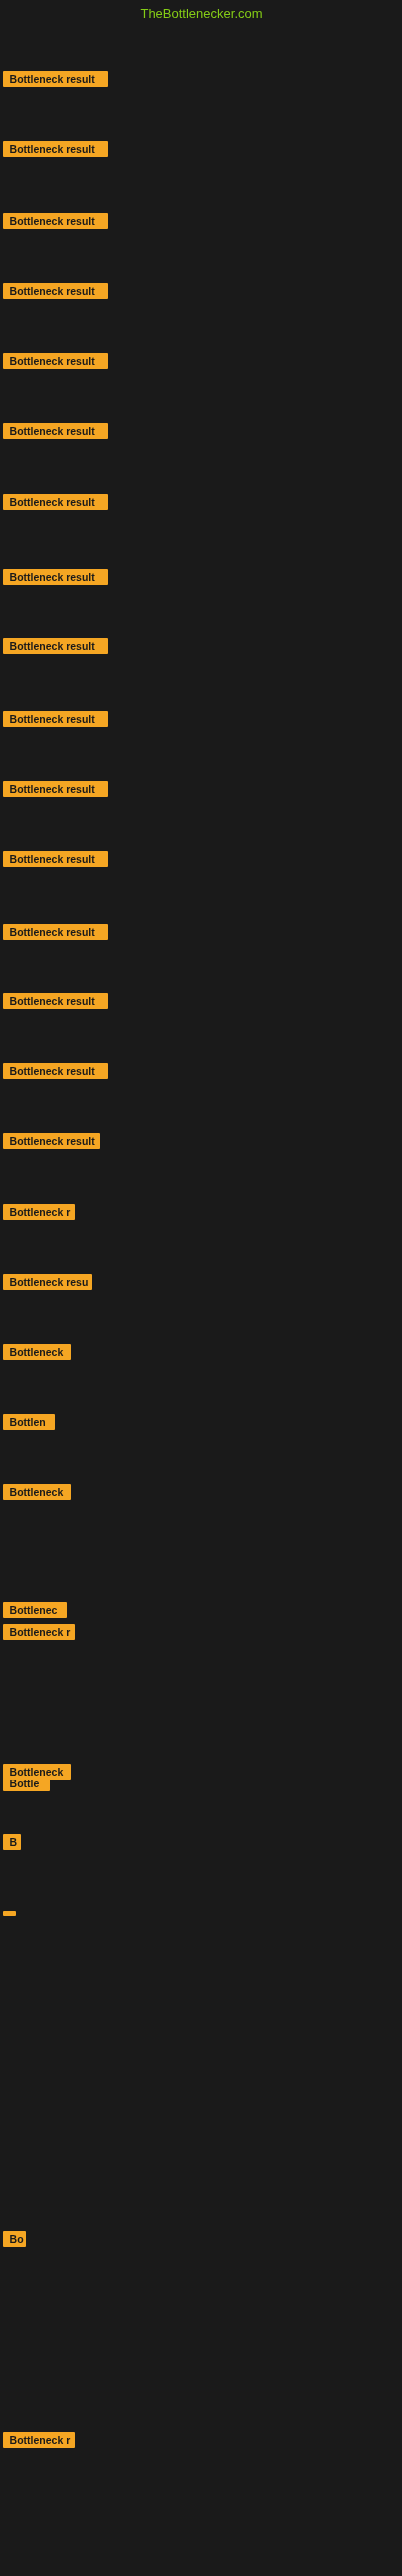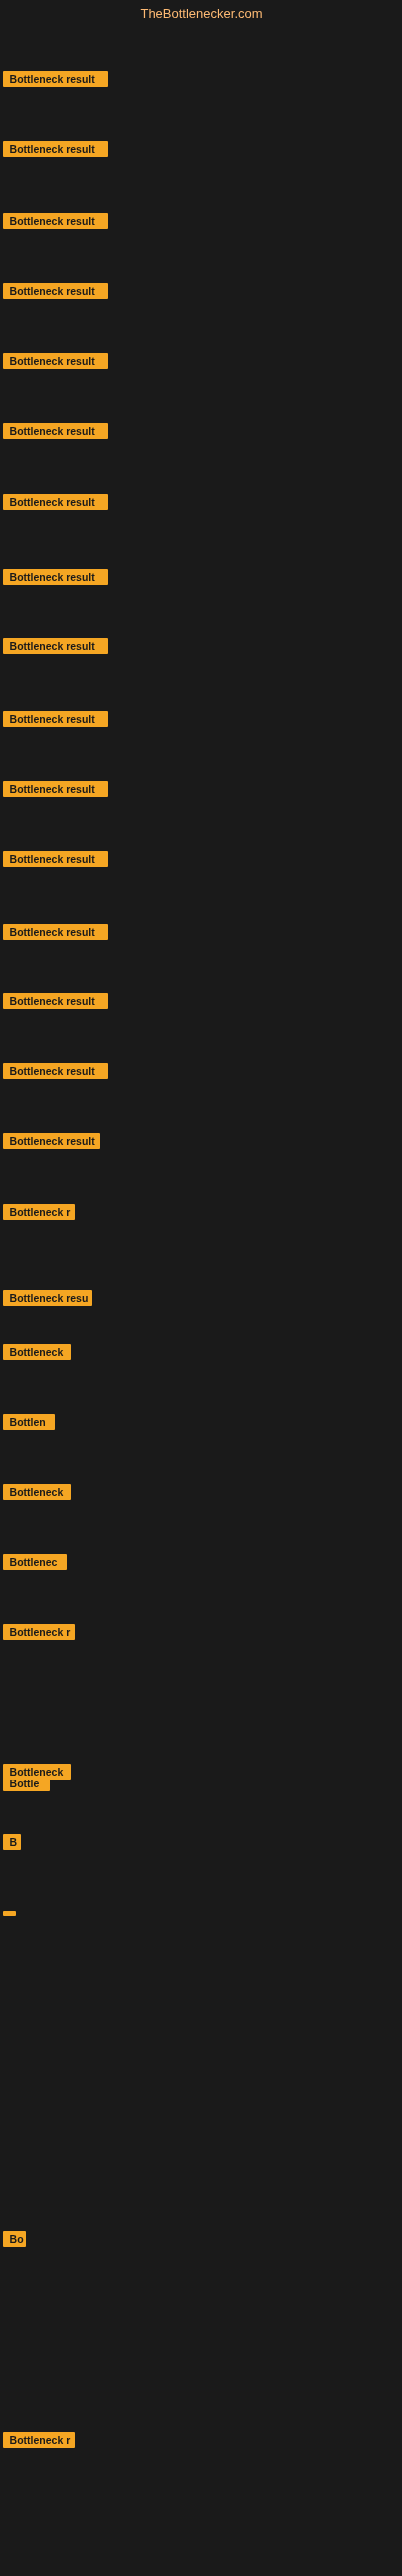--- a/index.html
+++ b/index.html
@@ -9,21 +9,21 @@
     }
     body {
       background-color: #1a1a1a;
       width: 403px;
       min-height: 2576px;
       font-family: Arial, sans-serif;
       position: relative;
     }
     .site-title {
       text-align: center;
-      color: #fdba74;
+      color: #84cc16;
       font-size: 13px;
       padding: 6.4px 0 3.2px 0;
     }
     .bottleneck-badge {
       display: inline-block;
       background-color: #f5a623;
       color: #1a1a1a;
       font-size: 10.5px;
       font-weight: bold;
       padding: 2.4px 6.4px;
@@ -52,25 +52,25 @@
     <div class="result-row" style="top: 544px; left: 3.2px;"><div class="bottleneck-badge" style="max-width: 105px; width: 105px;">Bottleneck result</div></div>
     <div class="result-row" style="top: 613px; left: 3.2px;"><div class="bottleneck-badge" style="max-width: 105px; width: 105px;">Bottleneck result</div></div>
     <div class="result-row" style="top: 686px; left: 3.2px;"><div class="bottleneck-badge" style="max-width: 105px; width: 105px;">Bottleneck result</div></div>
     <div class="result-row" style="top: 756px; left: 3.2px;"><div class="bottleneck-badge" style="max-width: 105px; width: 105px;">Bottleneck result</div></div>
     <div class="result-row" style="top: 826px; left: 3.2px;"><div class="bottleneck-badge" style="max-width: 105px; width: 105px;">Bottleneck result</div></div>
     <div class="result-row" style="top: 899px; left: 3.2px;"><div class="bottleneck-badge" style="max-width: 105px; width: 105px;">Bottleneck result</div></div>
     <div class="result-row" style="top: 968px; left: 3.2px;"><div class="bottleneck-badge" style="max-width: 105px; width: 105px;">Bottleneck result</div></div>
     <div class="result-row" style="top: 1038px; left: 3.2px;"><div class="bottleneck-badge" style="max-width: 105px; width: 105px;">Bottleneck result</div></div>
     <div class="result-row" style="top: 1108px; left: 3.2px;"><div class="bottleneck-badge" style="max-width: 97px; width: 97px;">Bottleneck result</div></div>
     <div class="result-row" style="top: 1179px; left: 3.2px;"><div class="bottleneck-badge" style="max-width: 72px; width: 72px;">Bottleneck r</div></div>
-    <div class="result-row" style="top: 1249px; left: 3.2px;"><div class="bottleneck-badge" style="max-width: 89px; width: 89px; margin-top: 16px;">Bottleneck resu</div></div>
+    <div class="result-row" style="top: 1249px; left: 3.2px;"><div class="bottleneck-badge" style="max-width: 89px; width: 89px;">Bottleneck resu</div></div>
     <div class="result-row" style="top: 1319px; left: 3.2px;"><div class="bottleneck-badge" style="max-width: 68px; width: 68px;">Bottleneck</div></div>
     <div class="result-row" style="top: 1389px; left: 3.2px;"><div class="bottleneck-badge" style="max-width: 52px; width: 52px;">Bottlen</div></div>
     <div class="result-row" style="top: 1459px; left: 3.2px;"><div class="bottleneck-badge" style="max-width: 68px; width: 68px;">Bottleneck</div></div>
-    <div class="result-row" style="top: 1529px; left: 3.2px;"><div class="bottleneck-badge" style="max-width: 64px; width: 76px;">Bottlenec</div></div>
+    <div class="result-row" style="top: 1529px; left: 3.2px;"><div class="bottleneck-badge" style="max-width: 64px; width: 76px; margin-top: 48px;">Bottlenec</div></div>
     <div class="result-row" style="top: 1599px; left: 3.2px;"><div class="bottleneck-badge" style="max-width: 72px; width: 72px;">Bottleneck r</div></div>
     <div class="result-row" style="top: 1750px; left: 3.2px;"><div class="bottleneck-badge" style="max-width: 47px; width: 47px;">Bottle</div></div>
     <div class="result-row" style="top: 1739px; left: 3.2px;"><div class="bottleneck-badge" style="max-width: 68px; width: 68px;">Bottleneck</div></div>
     <div class="result-row" style="top: 1809px; left: 3.2px;"><div class="bottleneck-badge" style="max-width: 17.7px; width: 17.7px;">B</div></div>
     <div class="result-row" style="top: 1879px; left: 3.2px;"><div class="bottleneck-badge" style="max-width: 9.7px; width: 9.7px;"></div></div>
     <div class="result-row" style="top: 2198px; left: 3.2px;"><div class="bottleneck-badge" style="max-width: 22.5px; width: 22.5px; margin-top: 8px;">Bo</div></div>
     <div class="result-row" style="top: 2407px; left: 3.2px;"><div class="bottleneck-badge" style="max-width: 72px; width: 72px;">Bottleneck r</div></div>
   </div>
 
 

